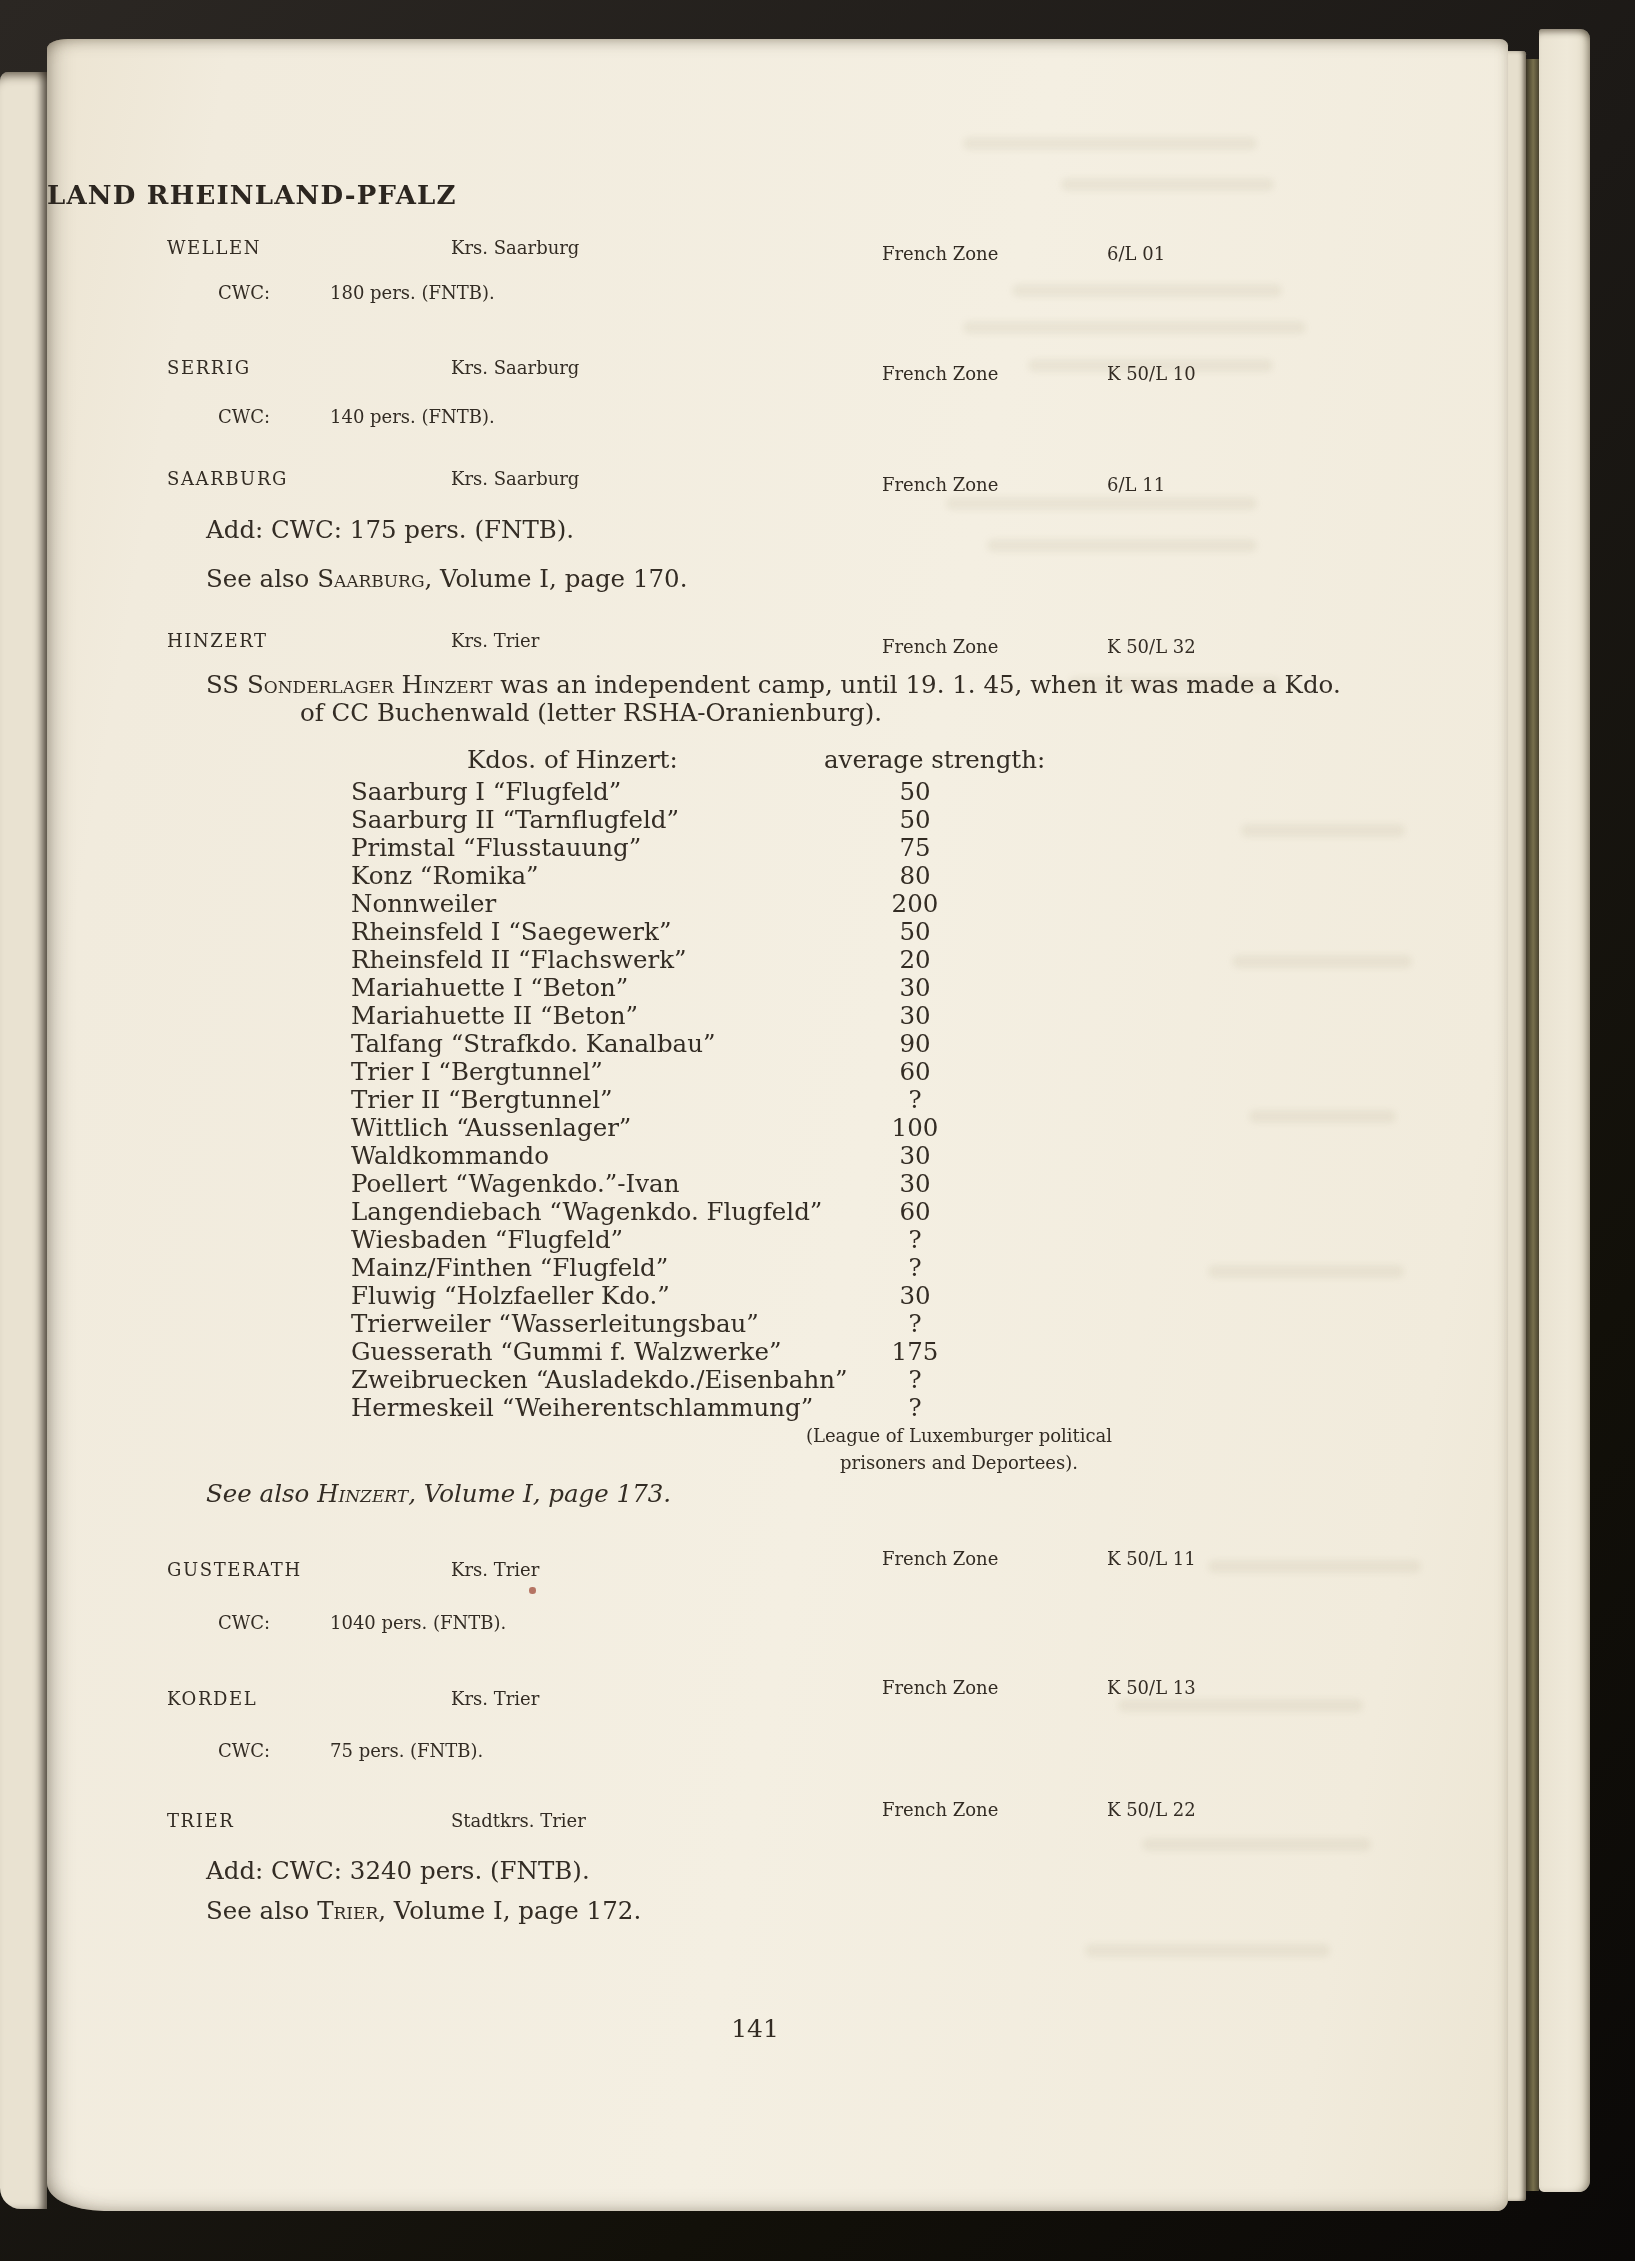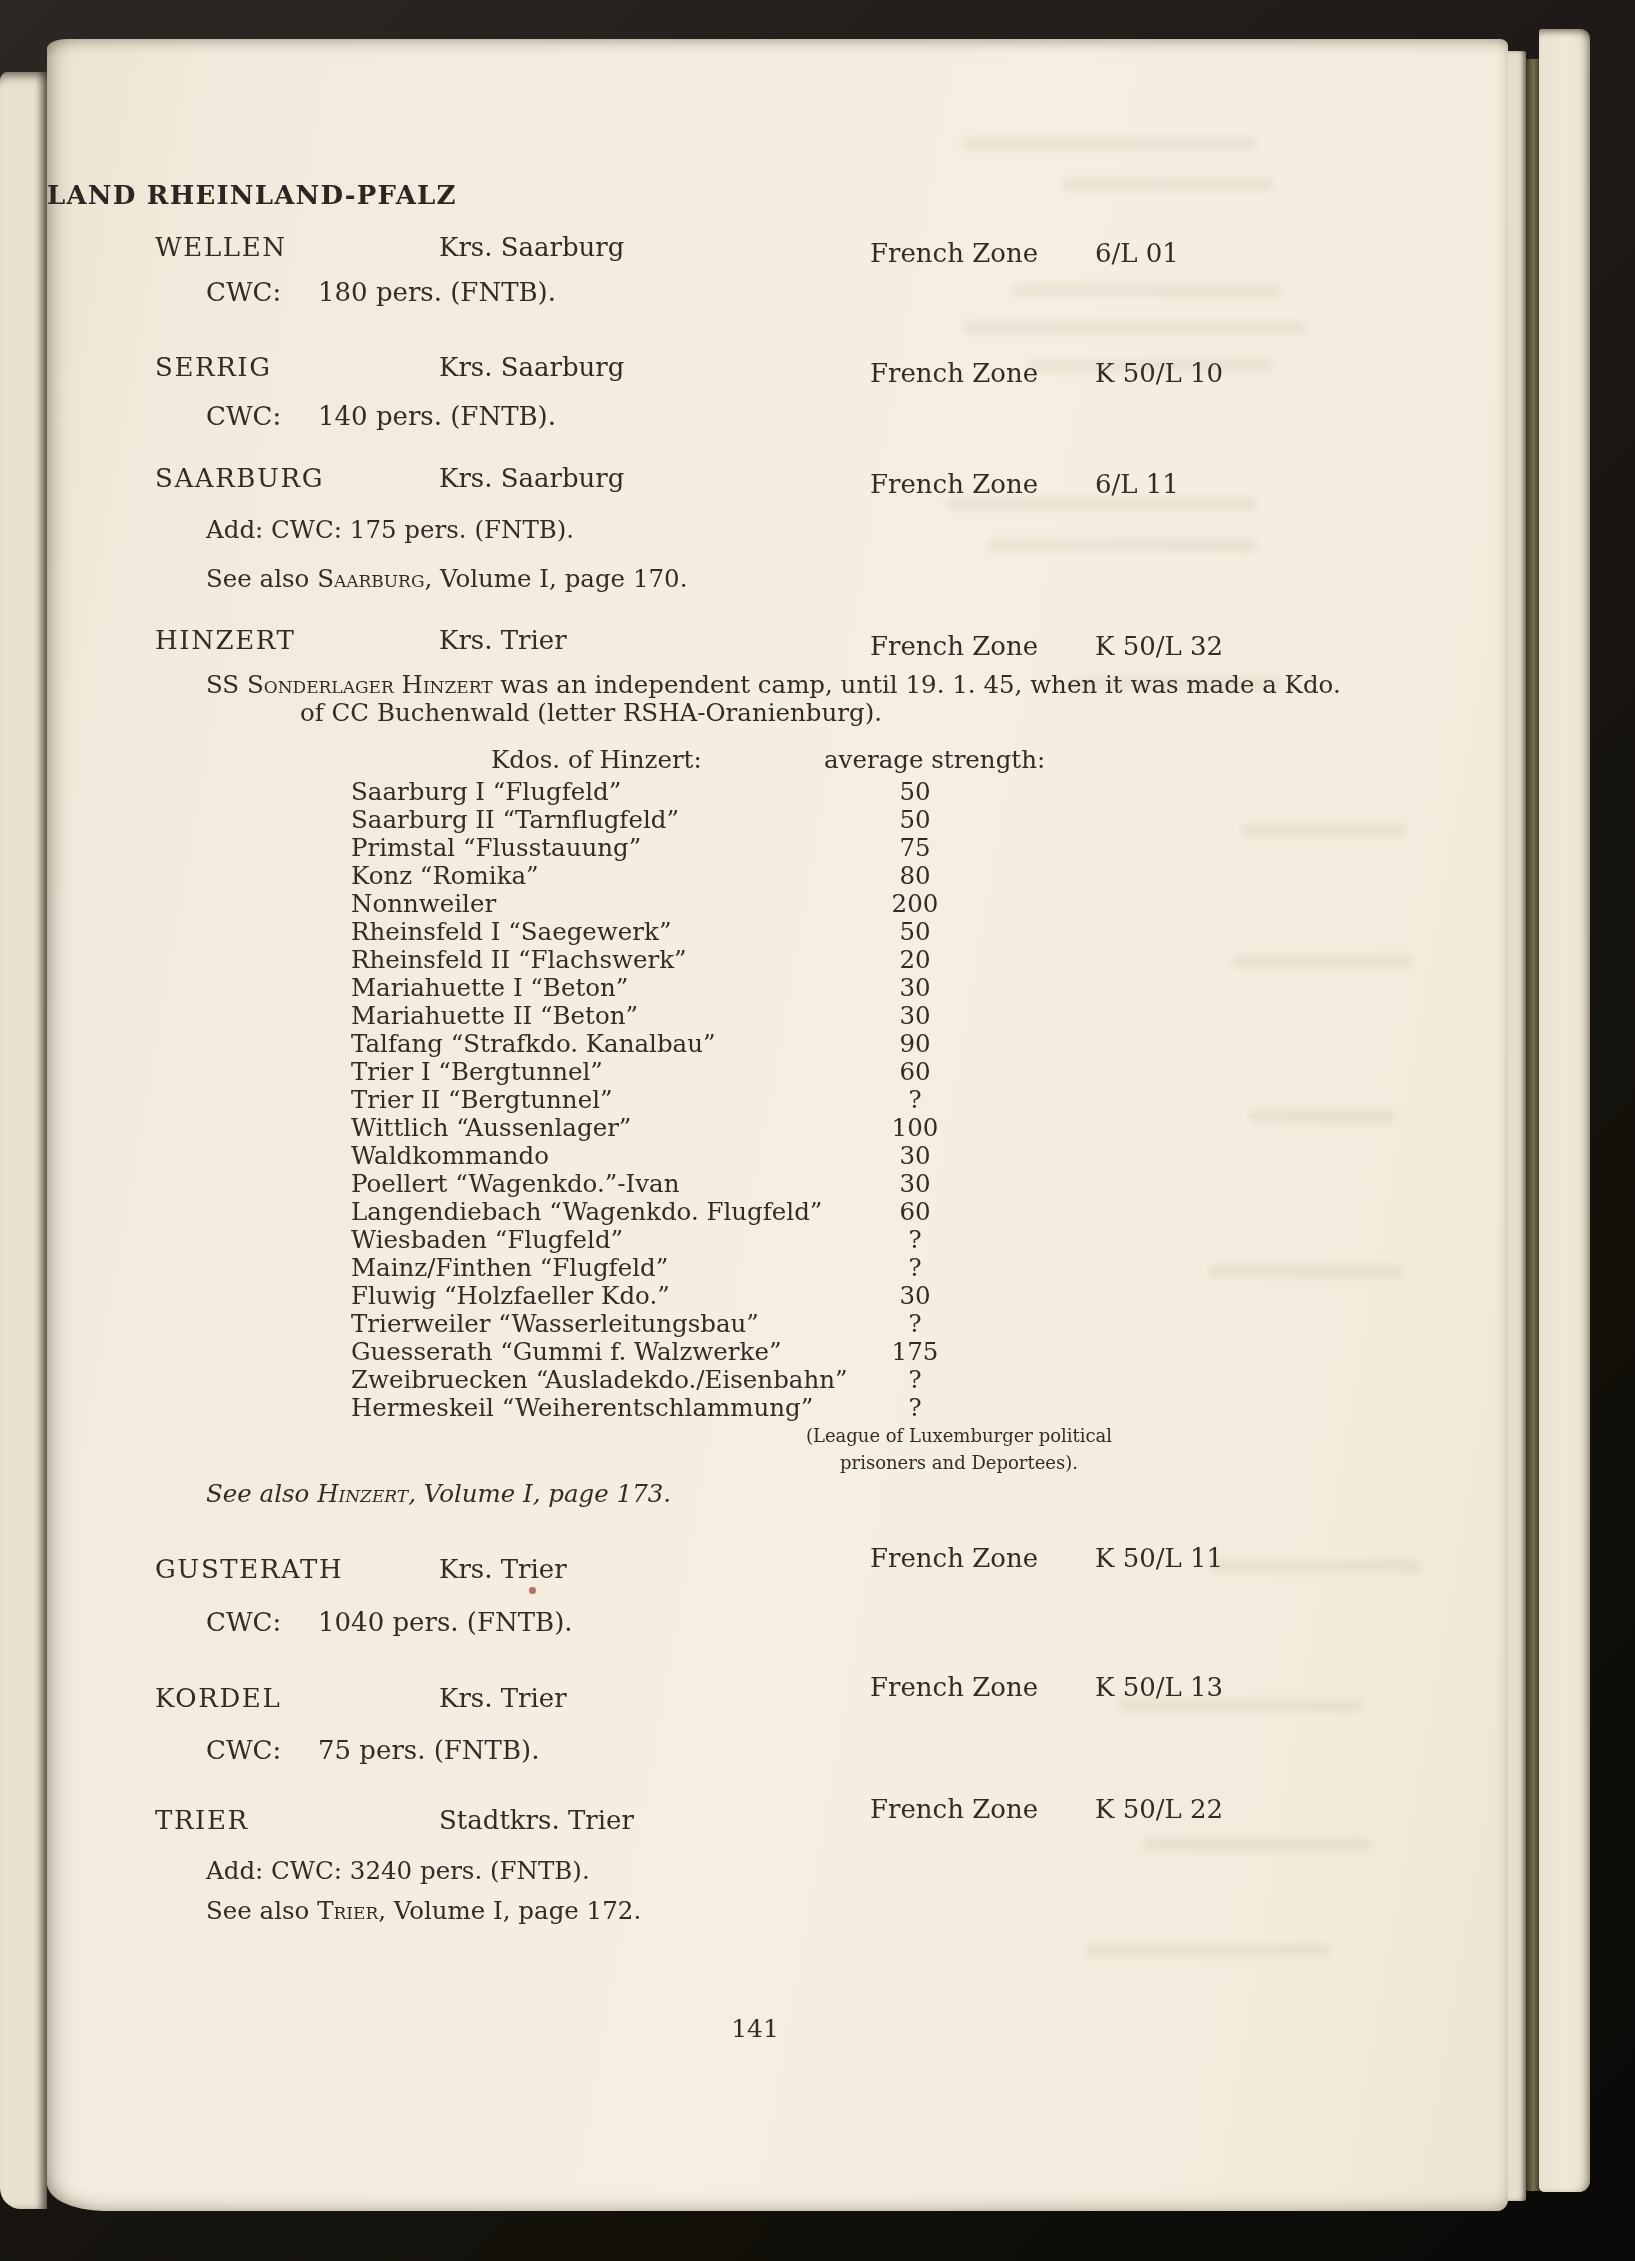--- a/index.html
+++ b/index.html
@@ -34,21 +34,21 @@
   }
   .right-leaf{
     position:absolute;left:1539px;top:29px;width:51px;height:2163px;
     background:linear-gradient(to right,#e9e2d1,#efe9d9 55%,#e7e0cd);
     border-radius:3.3px 9.8px 11.4px 4.9px;
     box-shadow:inset -6.5px 0 8.2px -4.1px rgba(55,45,28,.55), inset 0 8.2px 6.5px -4.9px rgba(60,50,35,.5);
   }
   
   .line{position:absolute;white-space:nowrap;font-size:24.5px;line-height:29px;color:#332c24;}
   .row{position:absolute;left:0;width:100%;height:29px;}
-  .cell{position:absolute;white-space:nowrap;font-size:26px;line-height:29px;color:#332c24;}
+  .cell{position:absolute;white-space:nowrap;font-size:18px;line-height:29px;color:#332c24;margin-left:12px;}
   .entry-name{letter-spacing:1.6px;}
   .col-name{left:108px;}
   .col-district{left:392px;}
   .col-zone{left:823px;}
   .col-code{left:1048px;}
   .off-down{margin-top:5.7px;}
   .off-up{margin-top:-10.6px;}
   .indent{left:159px;}
   .indent2{left:253px;}
   .cwc-label{left:159px;}
@@ -139,21 +139,21 @@
       <span class="cell entry-name col-name">HINZERT</span>
       <span class="cell col-district">Krs. Trier</span>
       <span class="cell col-zone off-down">French Zone</span>
       <span class="cell col-code off-down">K 50/L 32</span>
     </div>
     <div class="line indent" style="top:631px;">
       <span>SS </span><span class="sc">Sonderlager Hinzert</span><span> was an independent camp, until 19. 1. 45, when it was made a Kdo.</span>
     </div>
     <div class="line indent2" style="top:659px;">of CC Buchenwald (letter RSHA-Oranienburg).</div>
 
-    <div class="line kdos-header-label" style="top:706px;margin-left:24px;">Kdos. of Hinzert:</div>
+    <div class="line kdos-header-label" style="top:706px;">Kdos. of Hinzert:</div>
     <div class="line kdos-header-strength" style="top:706px;">average strength:</div>
 
     <div class="kdo-list">
         <div class="kdo-row">
           <span class="kdo-label">Saarburg I “Flugfeld”</span>
           <span class="kdo-strength">50</span>
         </div>
         <div class="kdo-row">
           <span class="kdo-label">Saarburg II “Tarnflugfeld”</span>
           <span class="kdo-strength">50</span>

